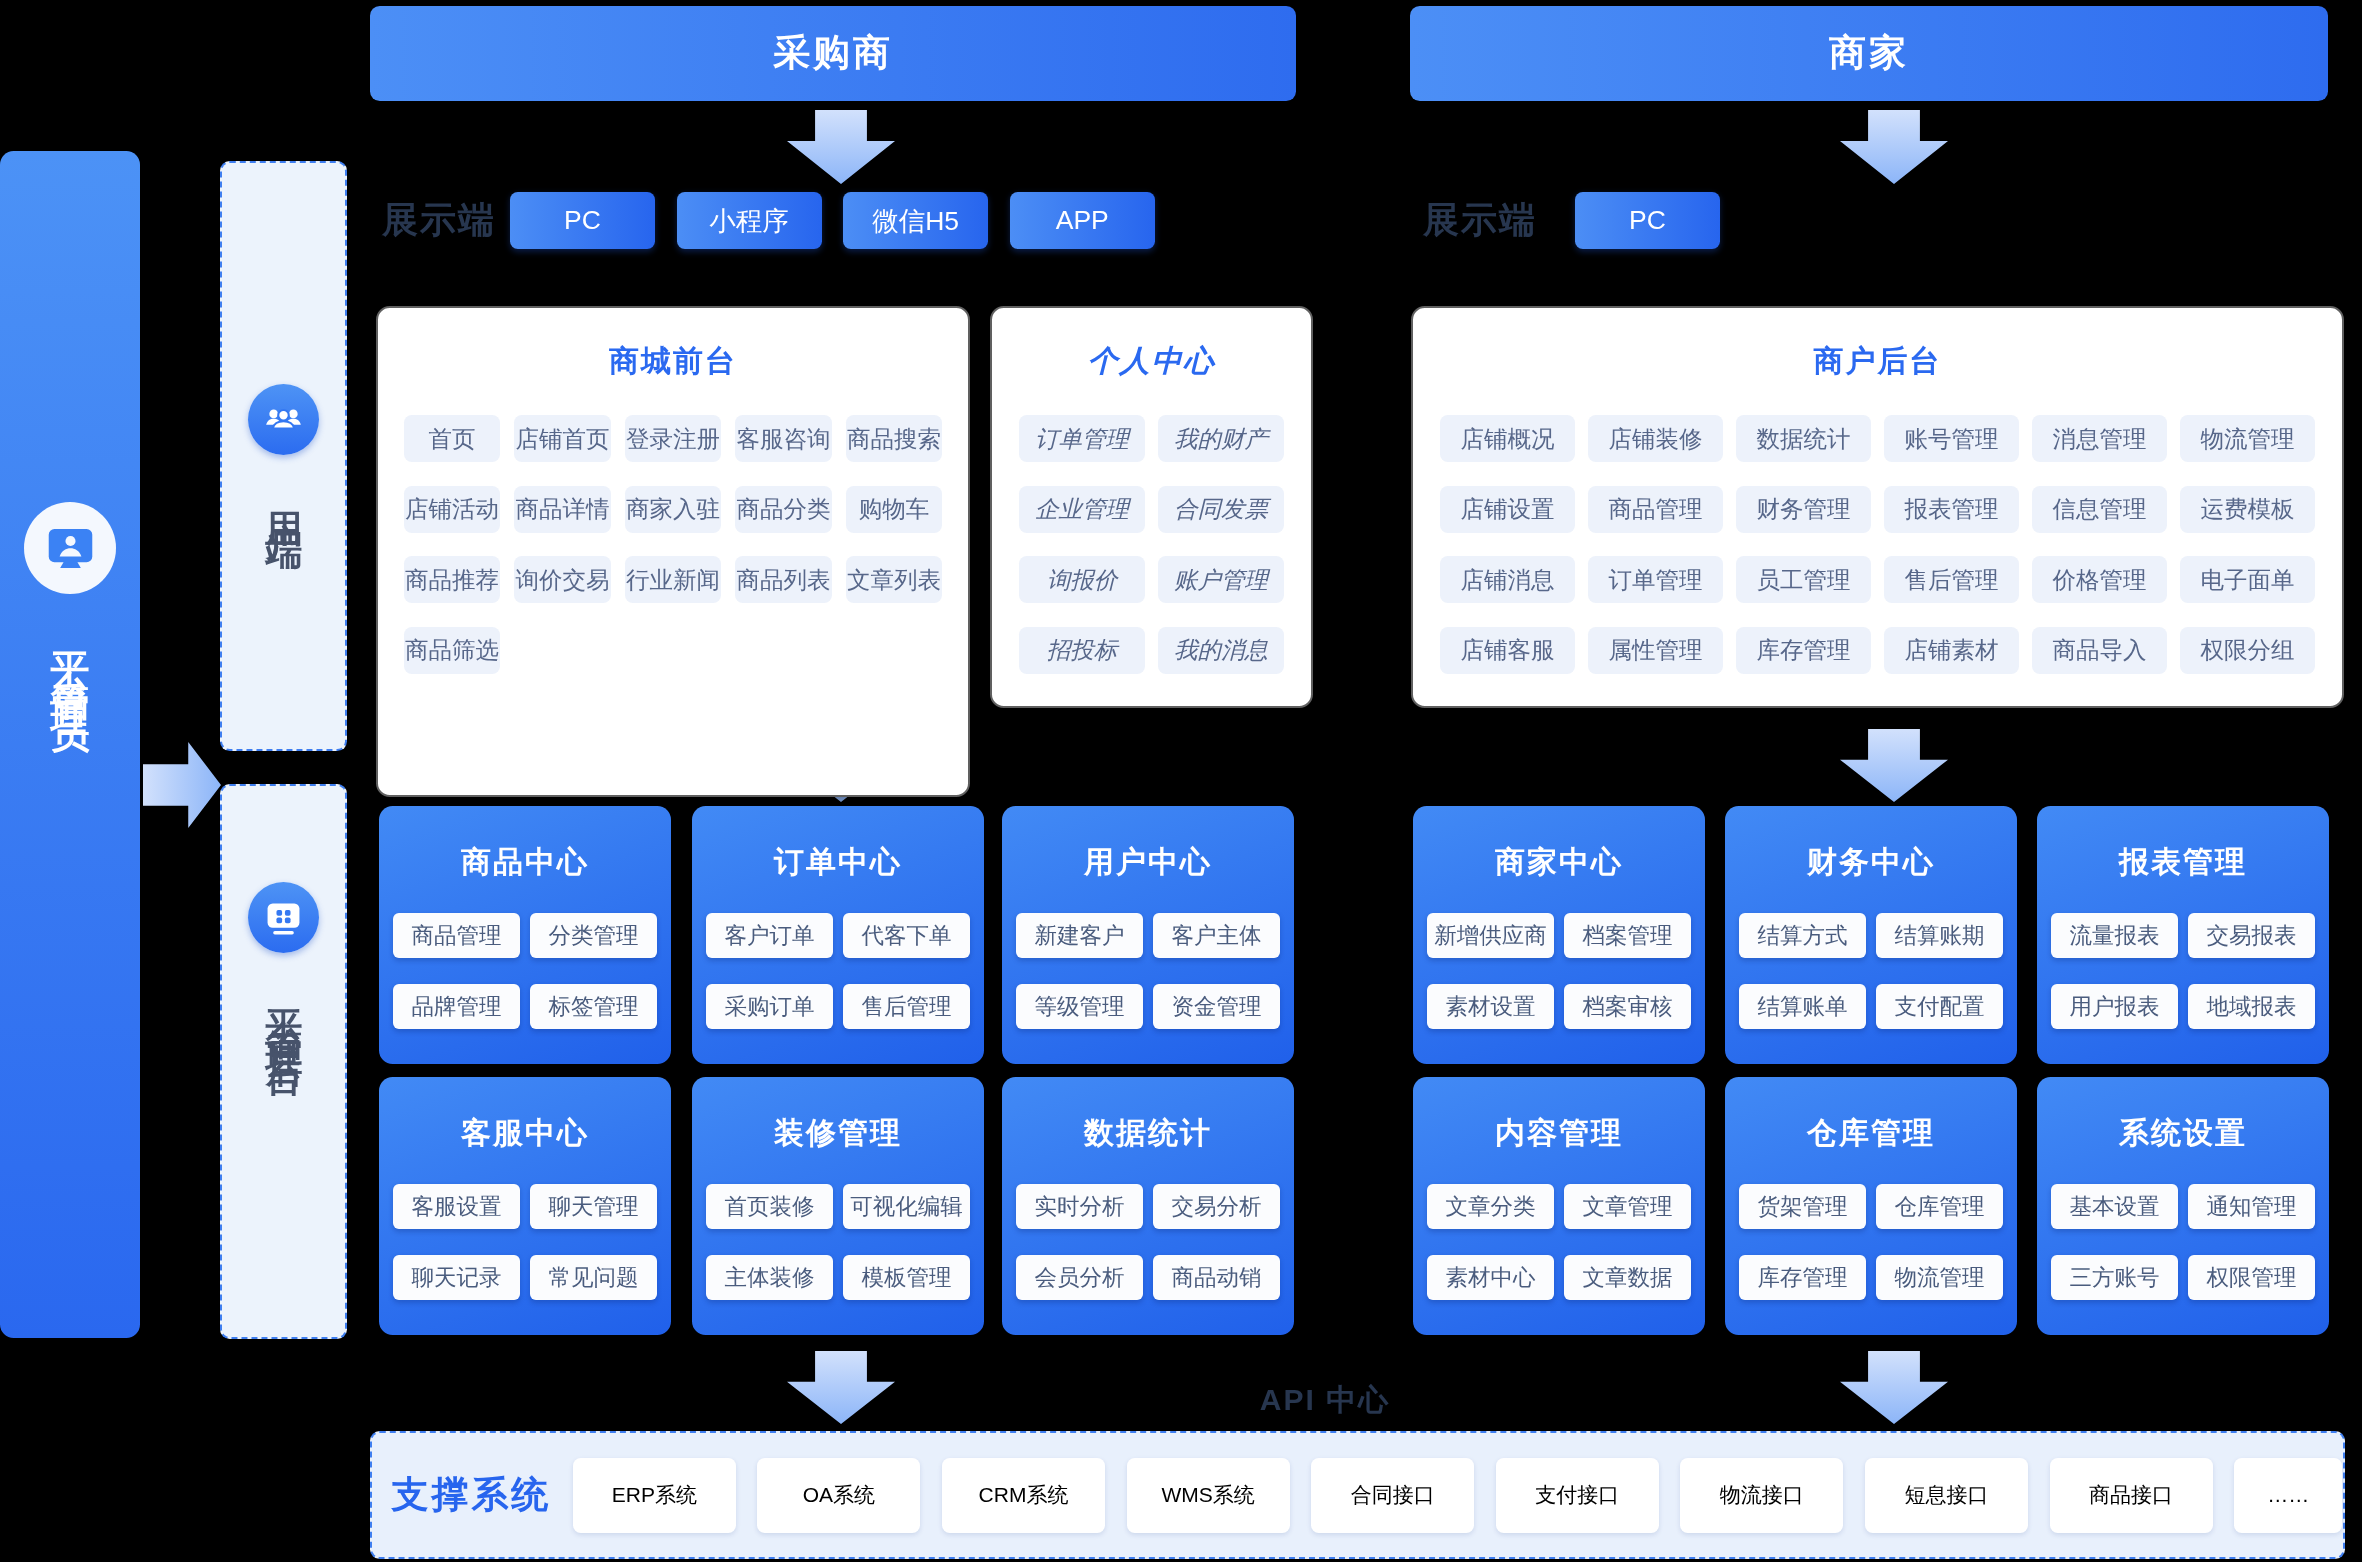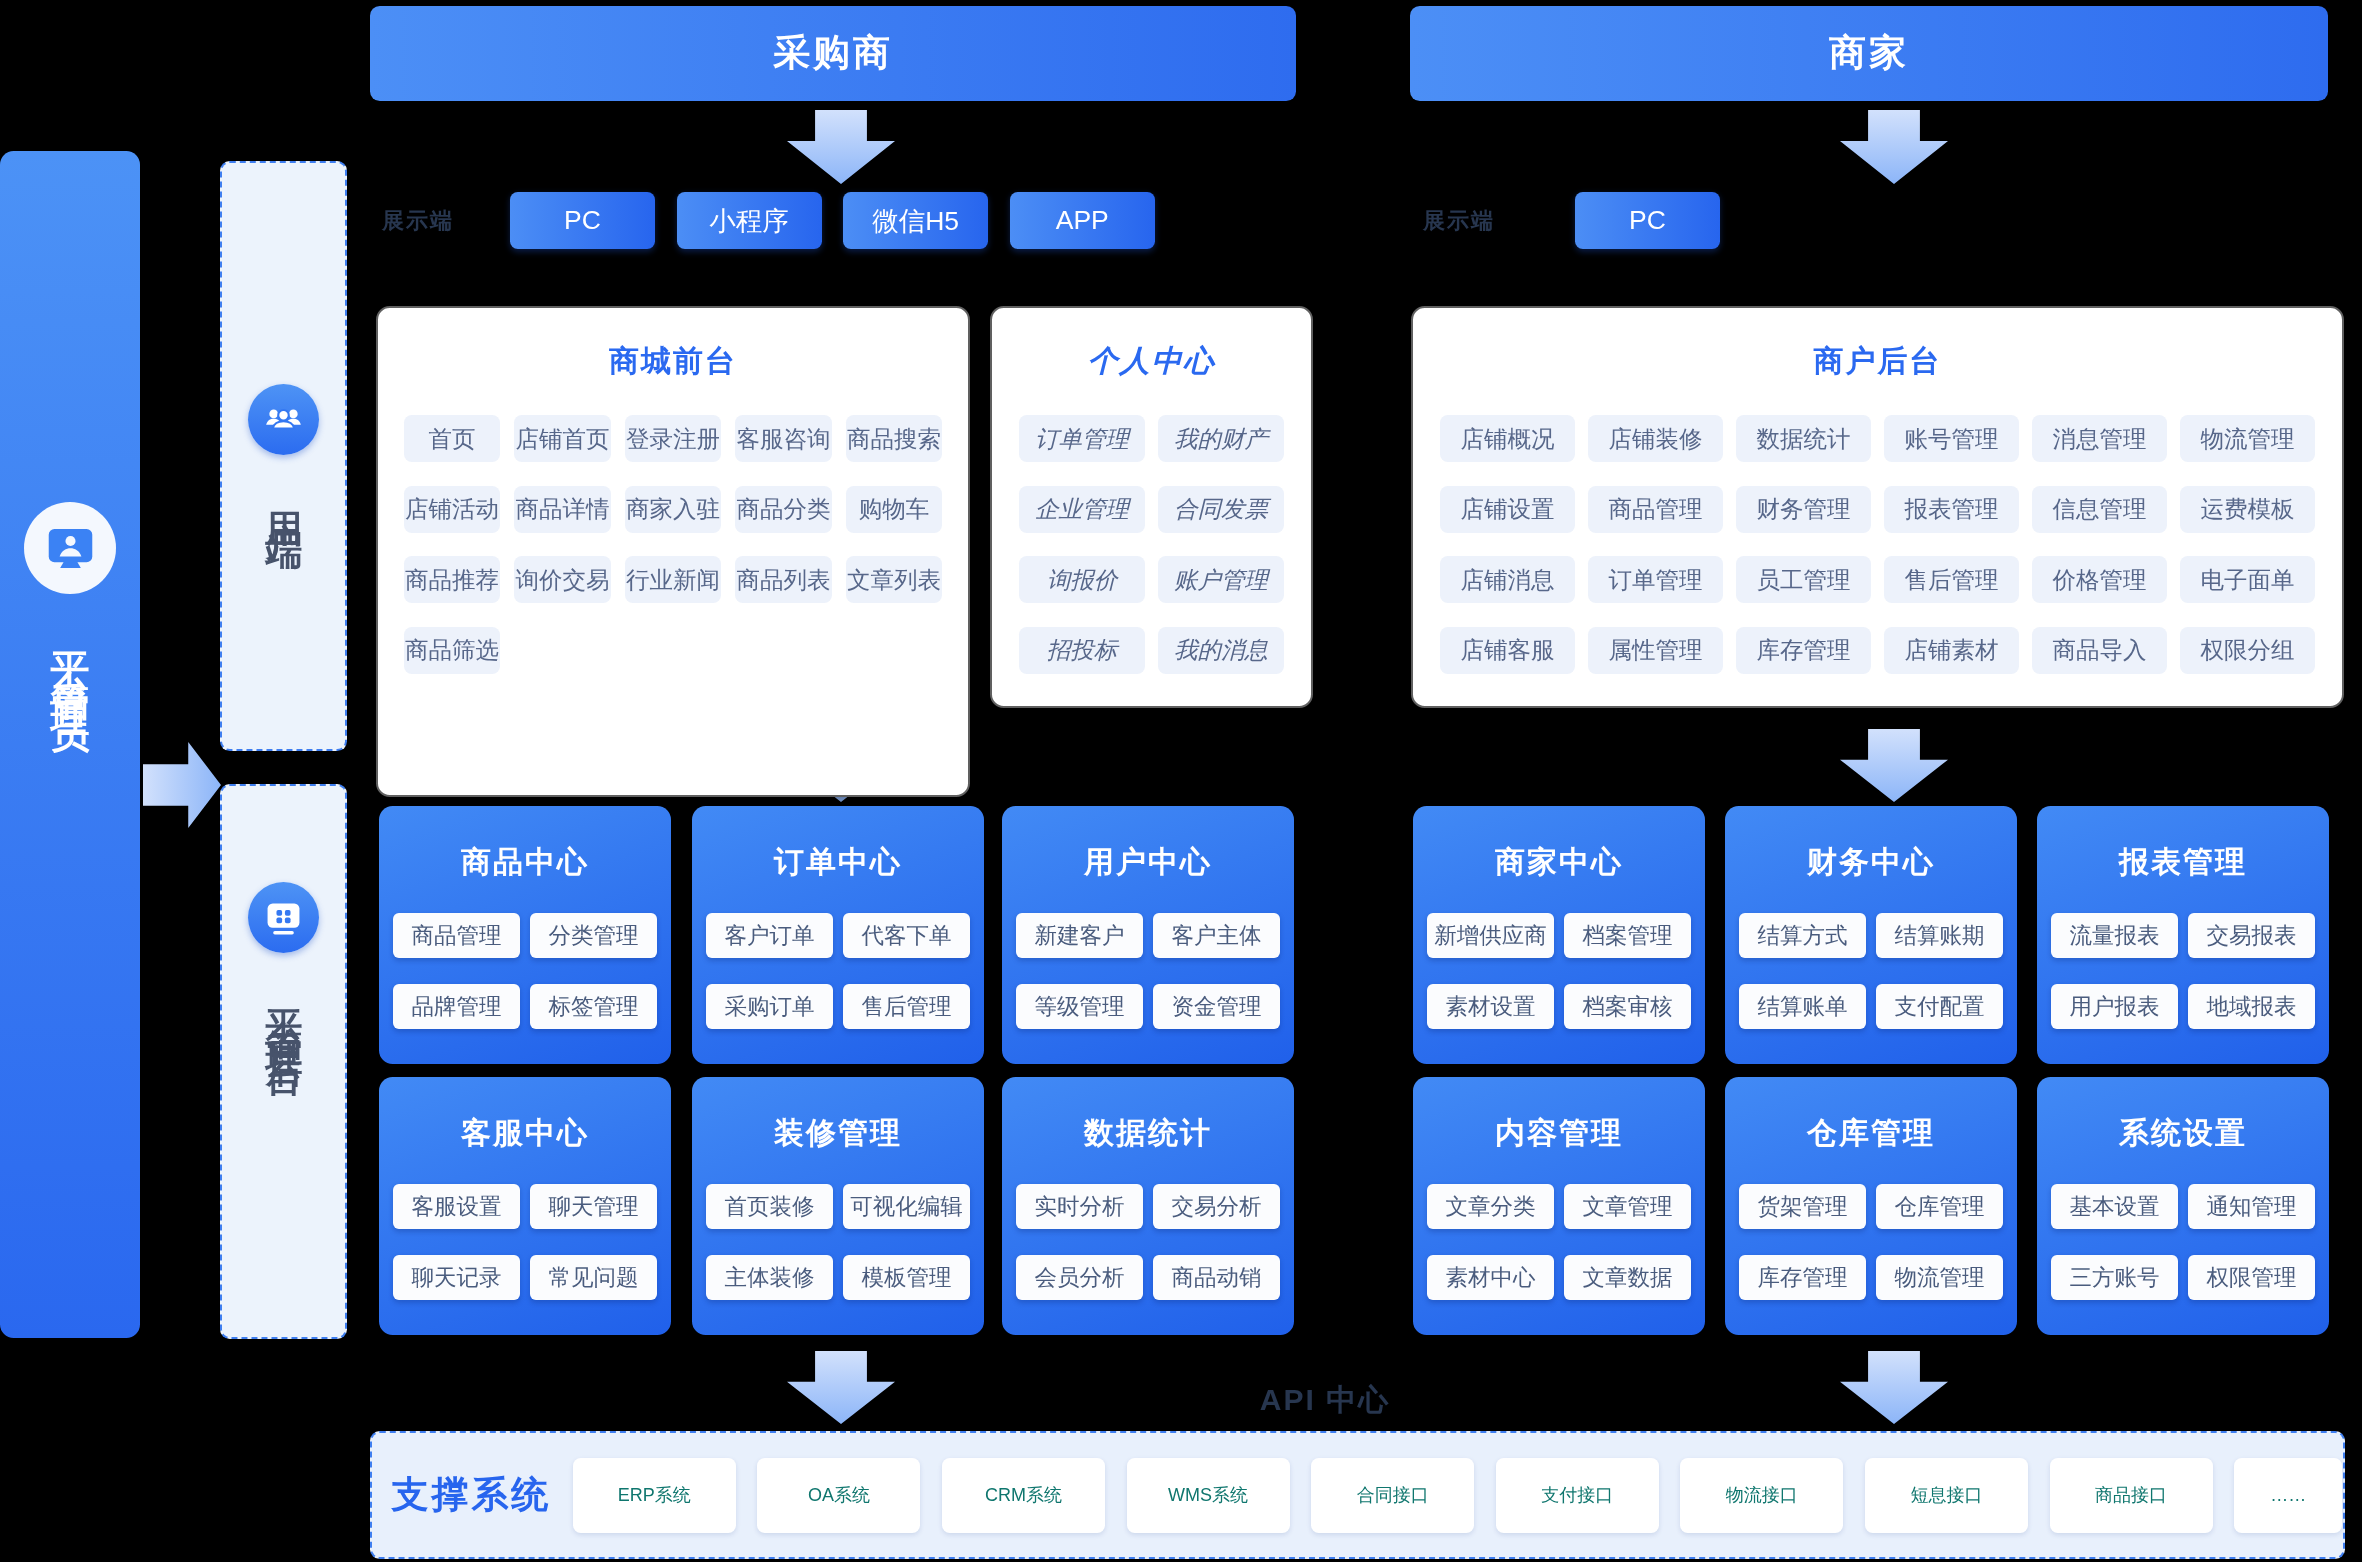--- a/index.html
+++ b/index.html
@@ -20,21 +20,21 @@
   .arrow-down{
     background:linear-gradient(180deg,#d2e1fc 0%,#8cb5f8 100%);
     clip-path:polygon(26% 0,74% 0,74% 42%,100% 42%,50% 100%,0 42%,26% 42%);
   }
   .arrow-right{
     background:linear-gradient(90deg,#d2e1fc 0%,#8cb5f8 100%);
     clip-path:polygon(0 26%,58% 26%,58% 0,100% 50%,58% 100%,58% 74%,0 74%);
   }
 
   
-  .display-label{color:#27364f;font-size:22px;font-weight:700;display:flex;align-items:center;letter-spacing:2px;}
+  .display-label{color:#27364f;font-size:36px;font-weight:700;display:flex;align-items:center;letter-spacing:2px;}
   .display-items{display:flex;gap:21.6px;}
   .display-btn{
     width:145px;height:57px;border-radius:7.8px;flex:0 0 auto;
     background:linear-gradient(90deg,#4c8ef5 0%,#2765ee 100%);
     color:#fff;font-size:26.5px;display:flex;align-items:center;justify-content:center;
     box-shadow:0 2.9px 5.9px rgba(30,80,200,.35);
   }
 
   
   .panel{
@@ -88,21 +88,21 @@
   
   .support{
     width:1975px;height:128px;box-sizing:border-box;
     background:#e8f0fc;border:2px dashed #3e7ef0;border-radius:9.8px;
     display:flex;align-items:center;padding:0 19.6px;
   }
   .support-label{color:#2765ee;font-size:37px;font-weight:700;letter-spacing:2.9px;margin-right:21.6px;flex:0 0 auto;}
   .support-items{display:flex;gap:21.6px;align-items:center;}
   .support-item{
     width:163px;height:75px;background:#fff;border-radius:7.8px;flex:0 0 auto;
-    color:#0f766e;font-size:18px;display:flex;align-items:center;justify-content:center;
+    color:#000000;font-size:21px;display:flex;align-items:center;justify-content:center;
     box-shadow:0 2px 4.9px rgba(10,40,120,.12);
   }
   .support-items .support-item:last-child{width:108px;}
 
   .api-label{color:#27364f;font-size:30px;font-weight:700;text-align:center;letter-spacing:2px;}
 </style>
 </head>
 <body>
 
 <div class="abs admin-bar" style="left:0;top:151px;">

